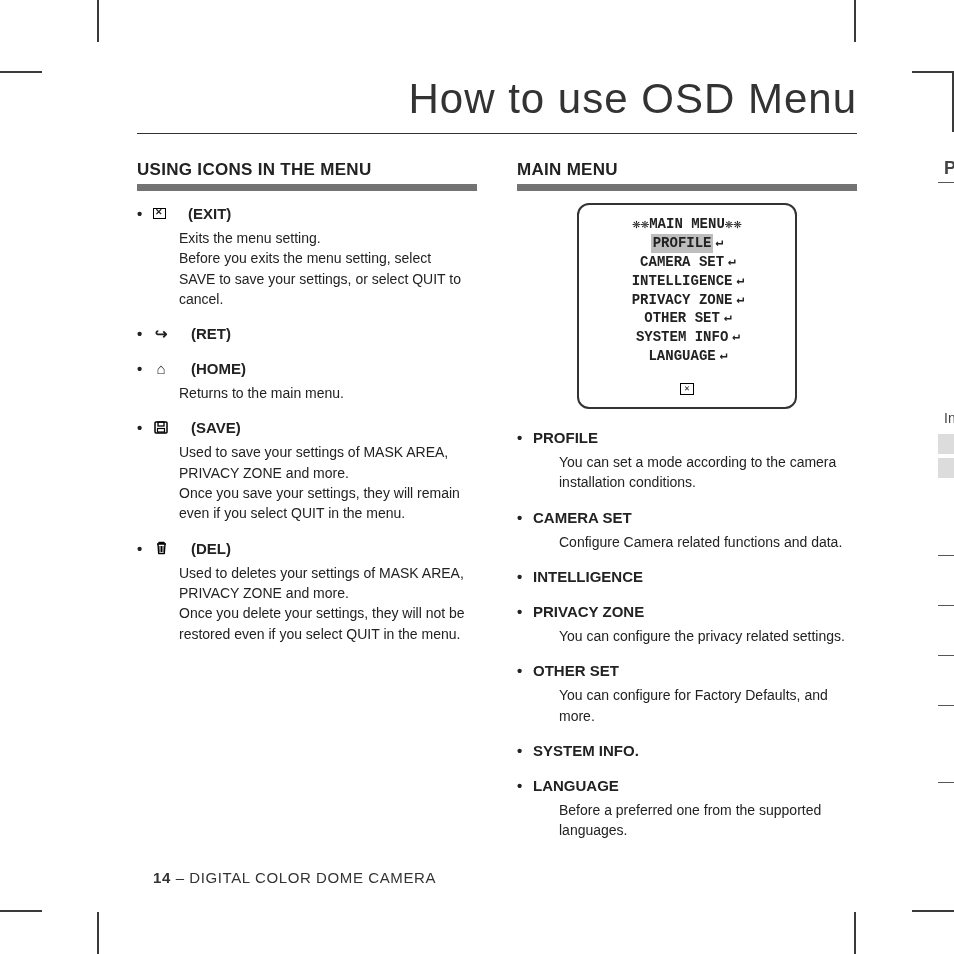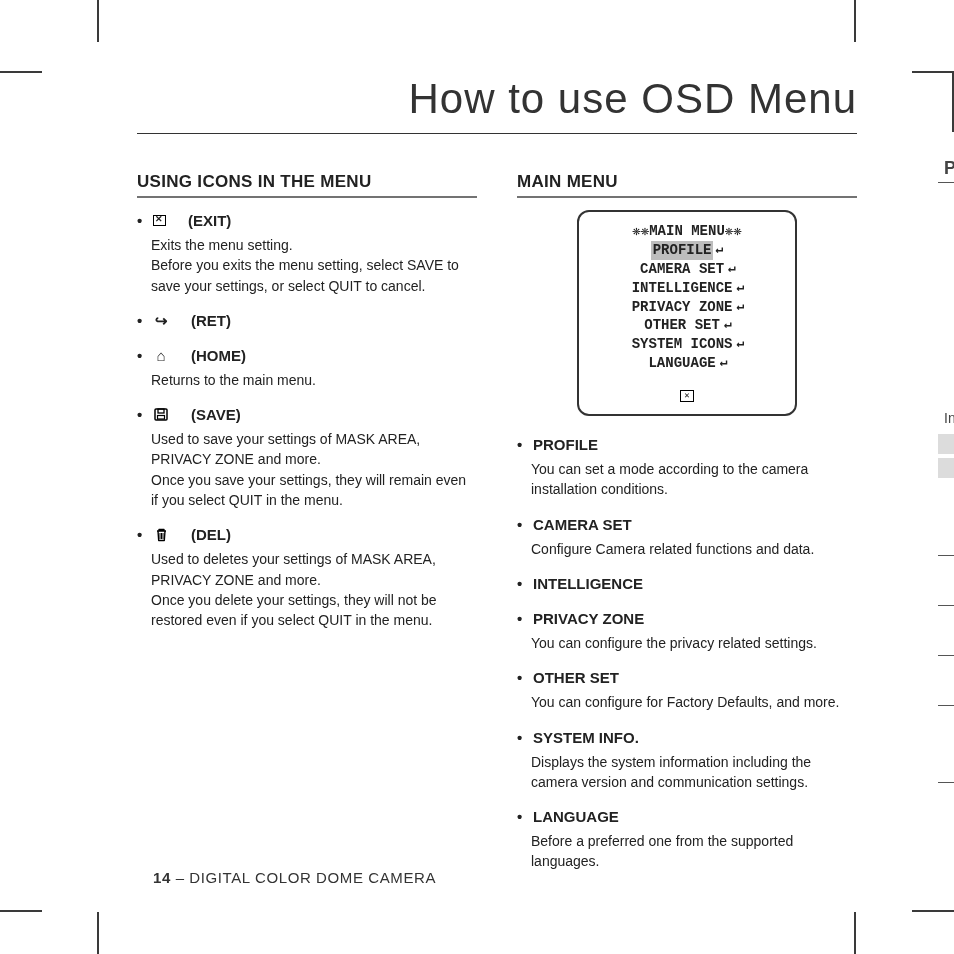--- a/index.html
+++ b/index.html
@@ -38,22 +38,22 @@
     left:137px;
     right:97px;
     display:flex;
     gap:40px;
   }
   .col { flex:1; }
   h2.sec {
     font-size:17px;
     font-weight:700;
     letter-spacing:.3px;
-    border-bottom:2px solid #737373;
-    margin:12px 0 12px 0;
+    border-bottom:7px solid #737373;
+    margin:0 0 12px 0;
     padding-bottom:4px;
   }
   ul.items { list-style:none; padding:0; margin:0; }
   ul.items > li { margin-bottom:14px; }
   .item-head {
     padding-left:16px;
     position:relative;
     font-size:15px;
     font-weight:700;
     line-height:1.4;
@@ -79,21 +79,21 @@
     font-weight:900;
     font-size:13px;
     position:relative;
   }
   .icon-exit { border:1.5px solid #000; width:13px; height:11px; }
   .icon-exit::before { content:"✕"; position:absolute; font-size:9px; left:1px; top:-1px; }
   .icon-ret::before { content:"↩"; font-size:15px; font-weight:900; transform:scaleX(-1); display:inline-block;}
   .icon-home::before { content:"⌂"; font-size:15px; }
   .icon-save svg, .icon-del svg { display:block; }
   .item-desc {
-    margin:4px 0 0 14px;
+    margin:4px 0 0 42px;
     font-size:14px;
     line-height:1.45;
     font-weight:400;
     padding-right:10px;
   }
   .osd-box {
     margin:4px auto 18px auto;
     width:220px;
     border:2px solid #333;
     border-radius:12px;
@@ -218,21 +218,21 @@
           </div>
           <div class="osd-row">
             <span class="osd-text">PRIVACY ZONE</span>
             <span class="enter">↵</span>
           </div>
           <div class="osd-row">
             <span class="osd-text">OTHER SET</span>
             <span class="enter">↵</span>
           </div>
           <div class="osd-row">
-            <span class="osd-text">SYSTEM ICONS</span>
+            <span class="osd-text">SYSTEM INFO</span>
             <span class="enter">↵</span>
           </div>
           <div class="osd-row">
             <span class="osd-text">LANGUAGE</span>
             <span class="enter">↵</span>
           </div>
         </div>
       <div class="osd-bottom-icon"><span class="bx"></span></div>
     </div>
     <ul class="items" id="right-items">
@@ -262,21 +262,20 @@
         <li>
           <div class="item-head">
             <span>OTHER SET</span>
           </div>
           <div class="item-desc">You can configure for Factory Defaults, and more.</div>
         </li>
         <li>
           <div class="item-head">
             <span>SYSTEM INFO.</span>
           </div>
-          <div class="item-desc">Displays the system information including the camera version and communication settings.</div>
         </li>
         <li>
           <div class="item-head">
             <span>LANGUAGE</span>
           </div>
           <div class="item-desc">Before a preferred one from the supported languages.</div>
         </li>
       </ul>
   </div>
 </div>

